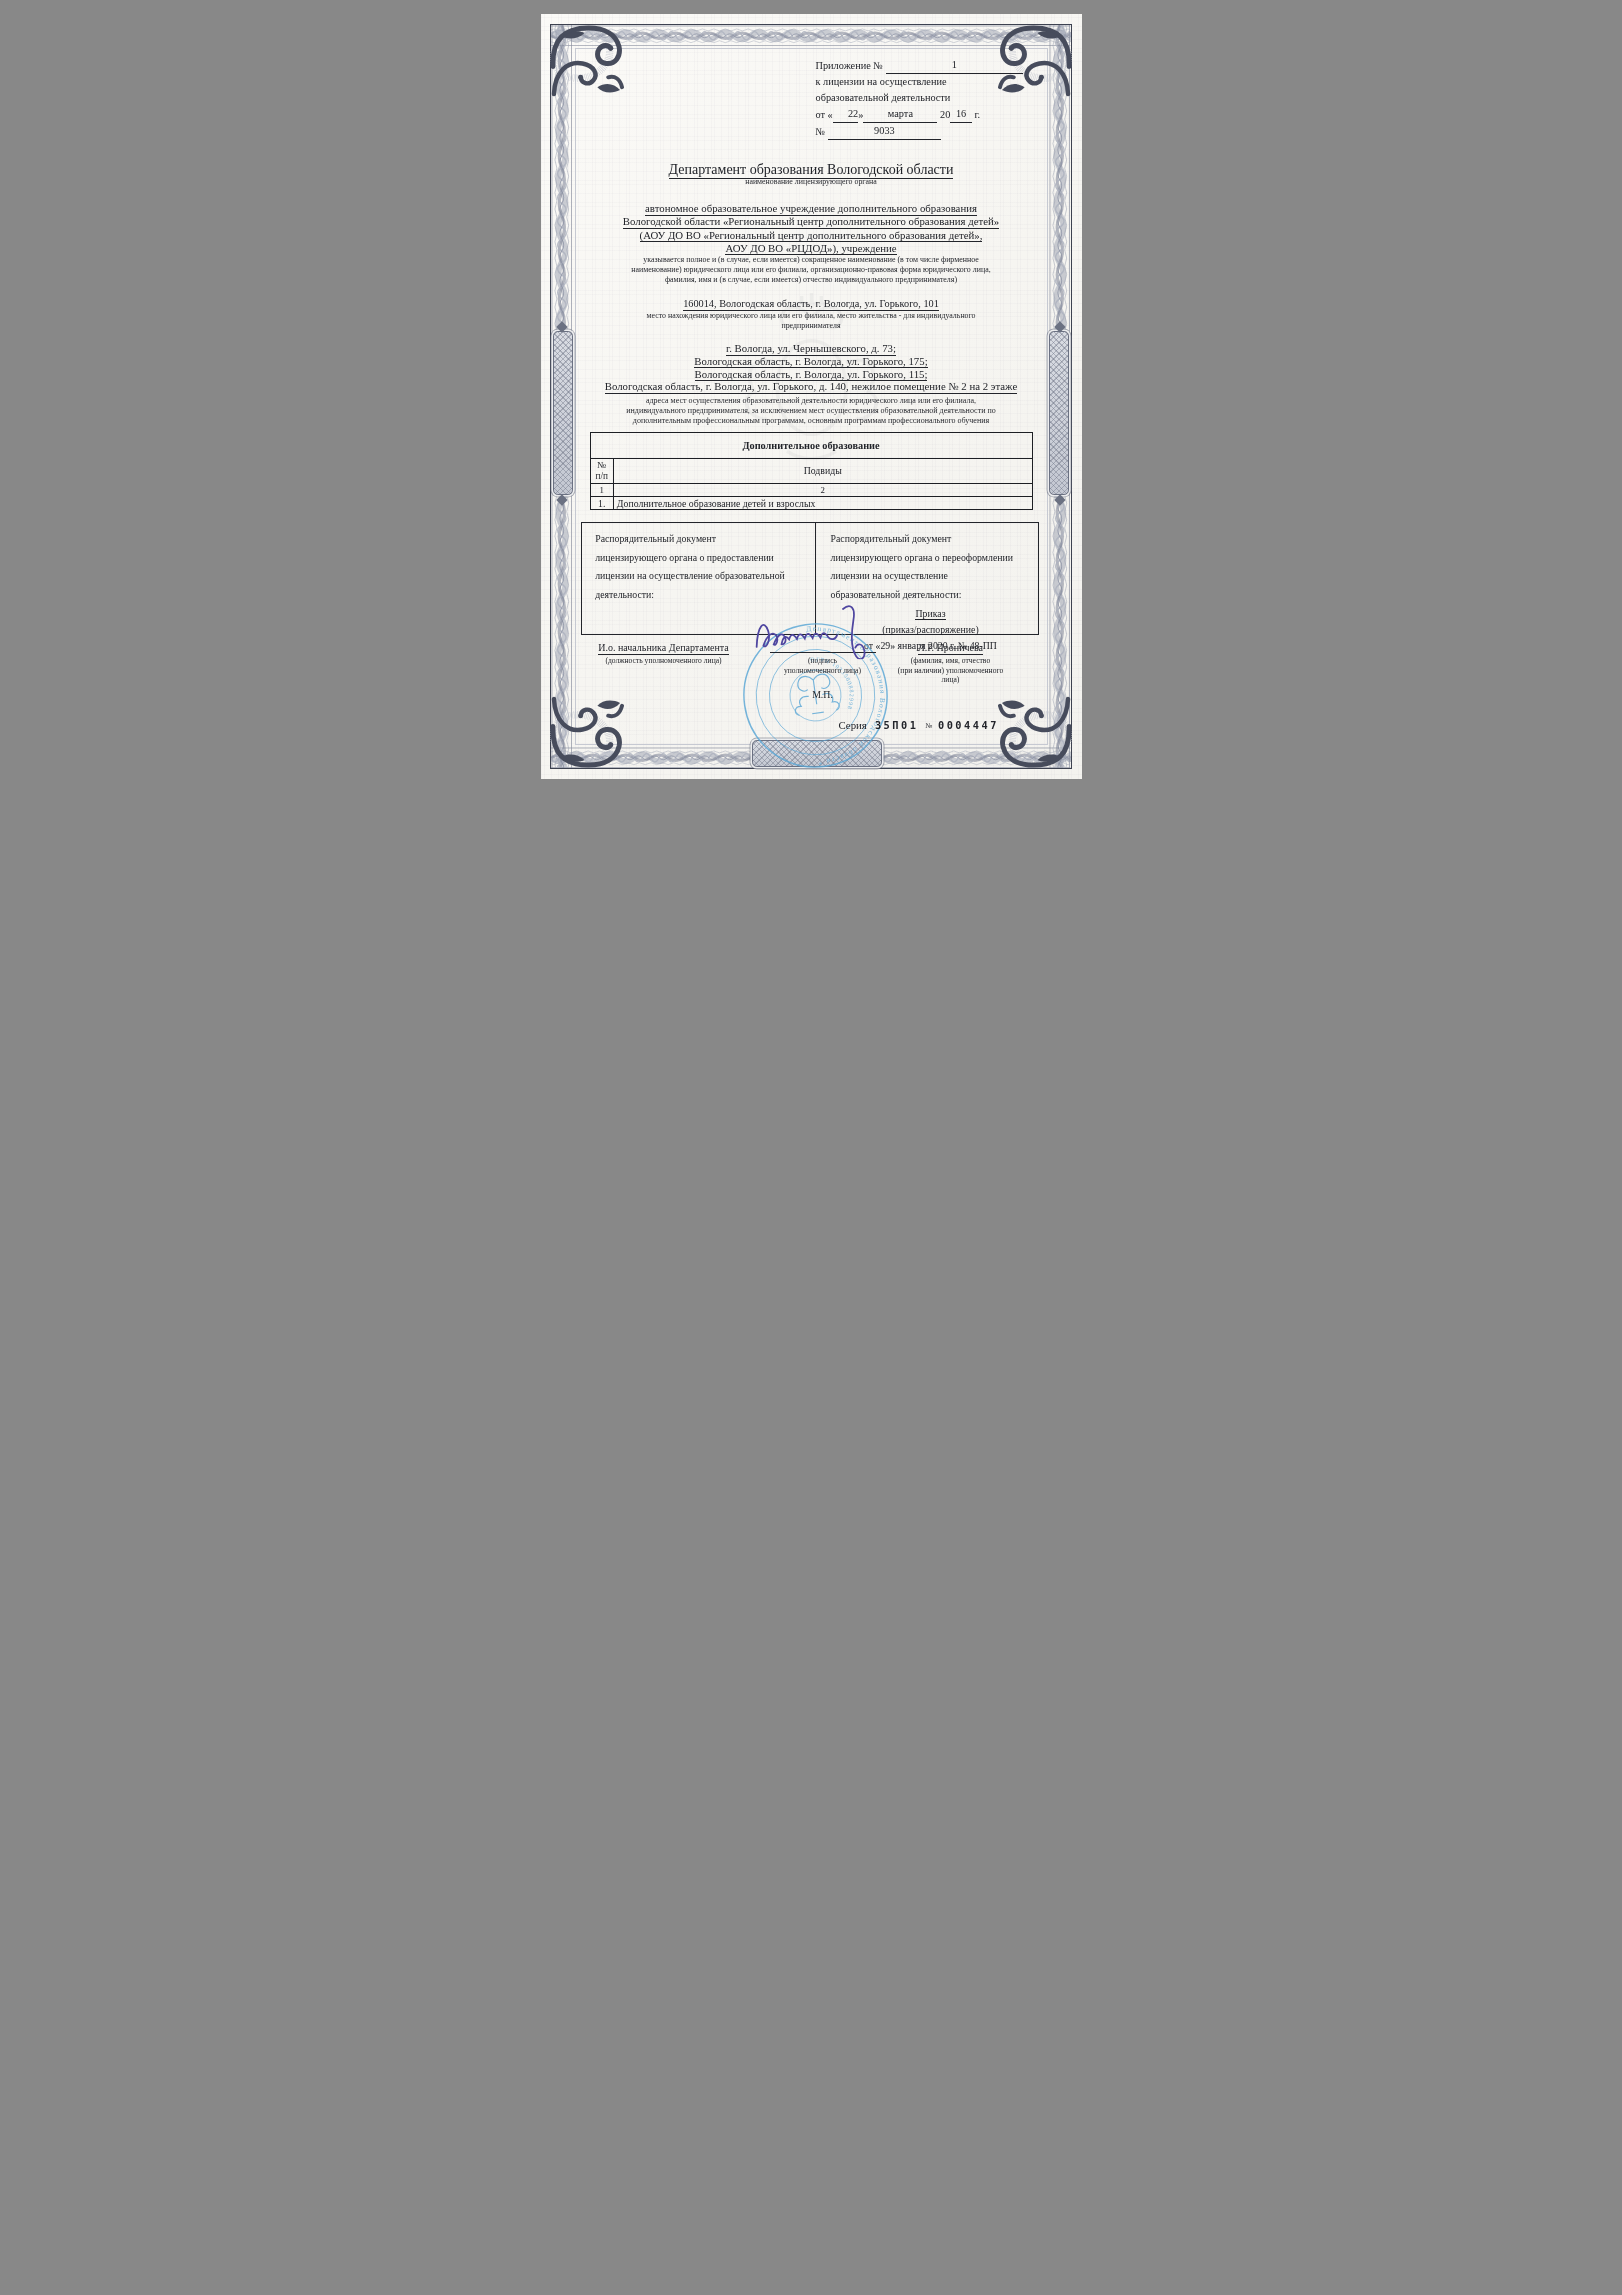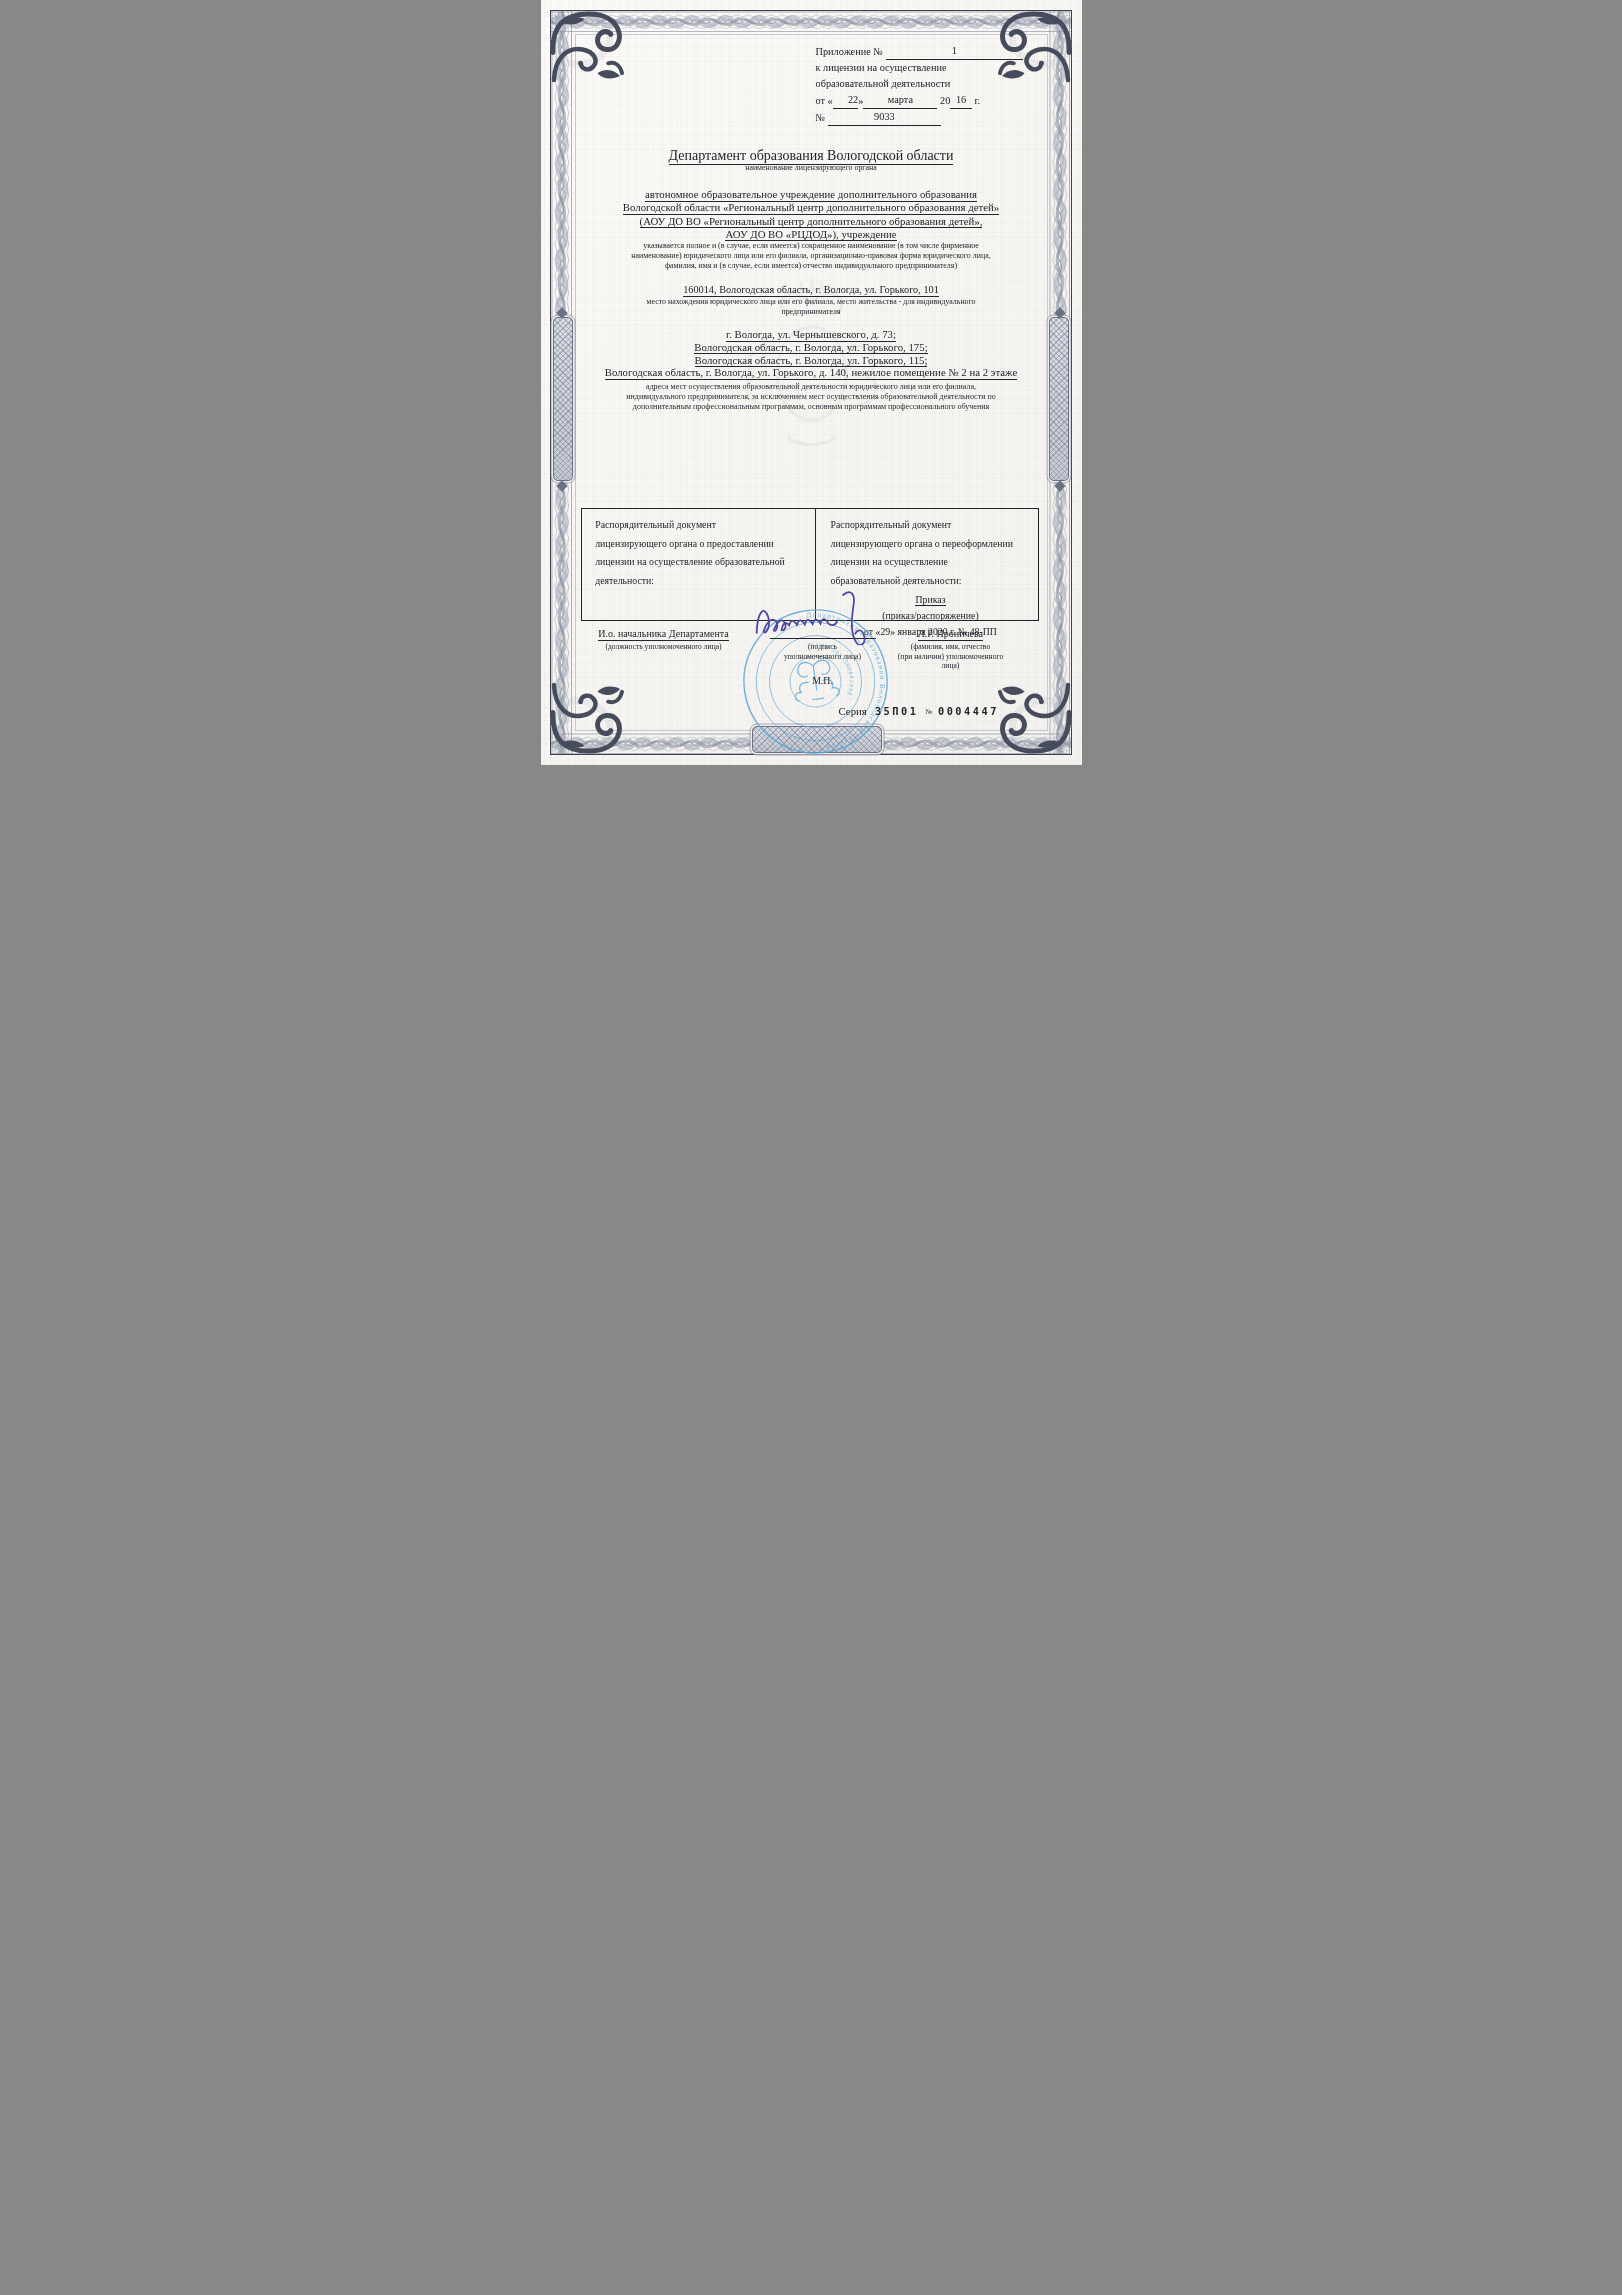--- a/index.html
+++ b/index.html
@@ -1,17 +1,17 @@
 <!DOCTYPE html>
 <html style="font-size:7.9px"><head>
 <meta charset="utf-8">
 <style>
   html,body{margin:0;padding:0;background:#888;}
   body{font-family:"Liberation Serif","DejaVu Serif",serif;color:#22242a;}
-  .page{position:relative;width:541px;height:765px;margin:0 auto;overflow:hidden;
+  .page{position:relative;width:541px;height:765px;margin:14px auto;overflow:hidden;
         background:
           repeating-linear-gradient(90deg, rgba(128,118,150,.045) 0 0.5px, transparent 0.5px 3.4px),
           repeating-linear-gradient(0deg, rgba(120,115,145,.035) 0 0.5px, transparent 0.5px 4.4px),
           linear-gradient(135deg,#fbfaf7 0%,#f6f5f1 55%,#f3f2ee 100%);}
   .abs{position:absolute;}
   .c{text-align:center;}
   .nowrap{white-space:nowrap;}
   .u{border-bottom:0.8px solid #23252b;padding-bottom:0.5px;}
   .blank{display:inline-block;border-bottom:0.8px solid #23252b;text-align:center;vertical-align:bottom;}
   .main{font-size:10.3px;line-height:12.8px;}
@@ -245,20 +245,42 @@
     <div><span class="u">Вологодская область, г. Вологда, ул. Горького, 175;</span></div>
     <div><span class="u">Вологодская область, г. Вологда, ул. Горького, 115;</span></div>
     <div><span class="u">Вологодская область, г. Вологда, ул. Горького, д. 140, нежилое помещение № 2 на 2 этаже</span></div>
   </div>
   <div class="abs c small" style="left:0;width:541px;top:382px;font-size:8px;">
     <div>адреса мест осуществления образовательной деятельности юридического лица или его филиала,</div>
     <div>индивидуального предпринимателя, за исключением мест осуществления образовательной деятельности по</div>
     <div>дополнительным профессиональным программам, основным программам профессионального обучения</div>
   </div>
 
+  <table class="edu-table">
+    <tbody>
+        <tr>
+      <td colspan="2" class="t-title">Дополнительное образование</td>
+    </tr>
+    <tr>
+      <td class="t-h1">
+        <div>№</div>
+        <div>п/п</div>
+      </td>
+      <td class="t-h2">Подвиды</td>
+    </tr>
+    <tr>
+      <td class="t-idx">1</td>
+      <td class="t-idx">2</td>
+    </tr>
+    <tr class="t-row">
+      <td class="num">1.</td>
+      <td>Дополнительное образование детей и взрослых</td>
+    </tr>
+  </tbody>
+    </table>
 
   <div class="orders-box">
     <div class="orders-divider"></div>
     <div class="orders-col" style="left:13.7px;top:6.9px;width:211px;">
       <div>Распорядительный документ</div>
       <div>лицензирующего органа о предоставлении</div>
       <div>лицензии на осуществление образовательной</div>
       <div>деятельности:</div>
     </div>
     <div class="orders-col" style="left:249px;top:6.9px;width:200px;">

